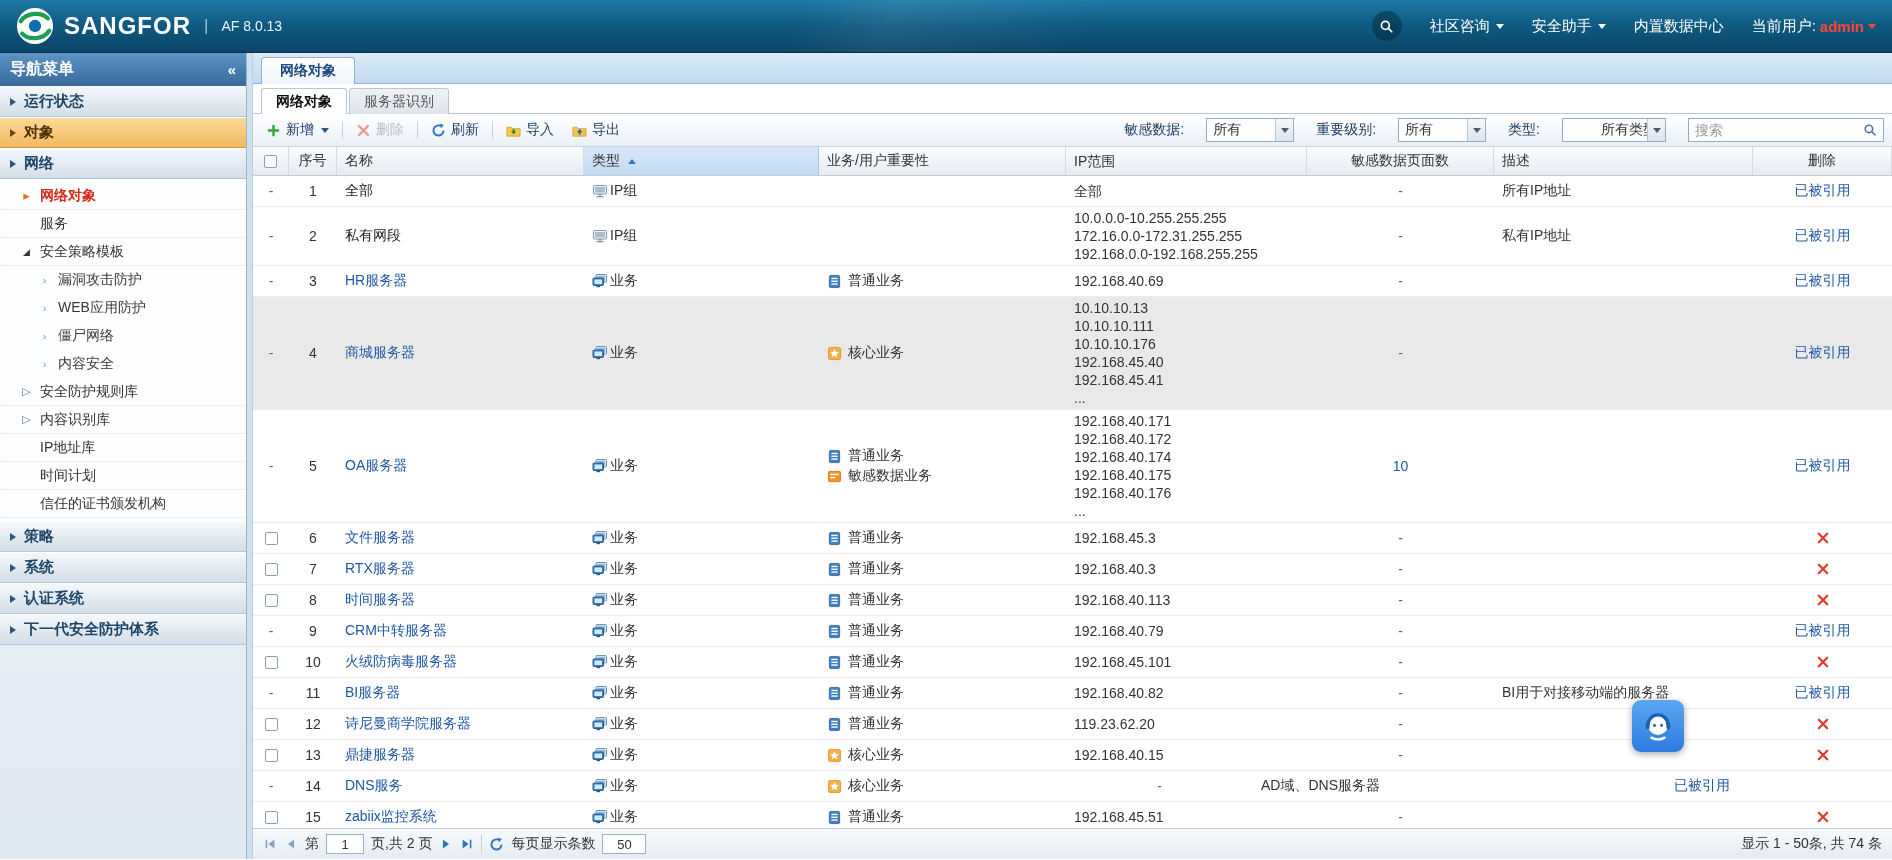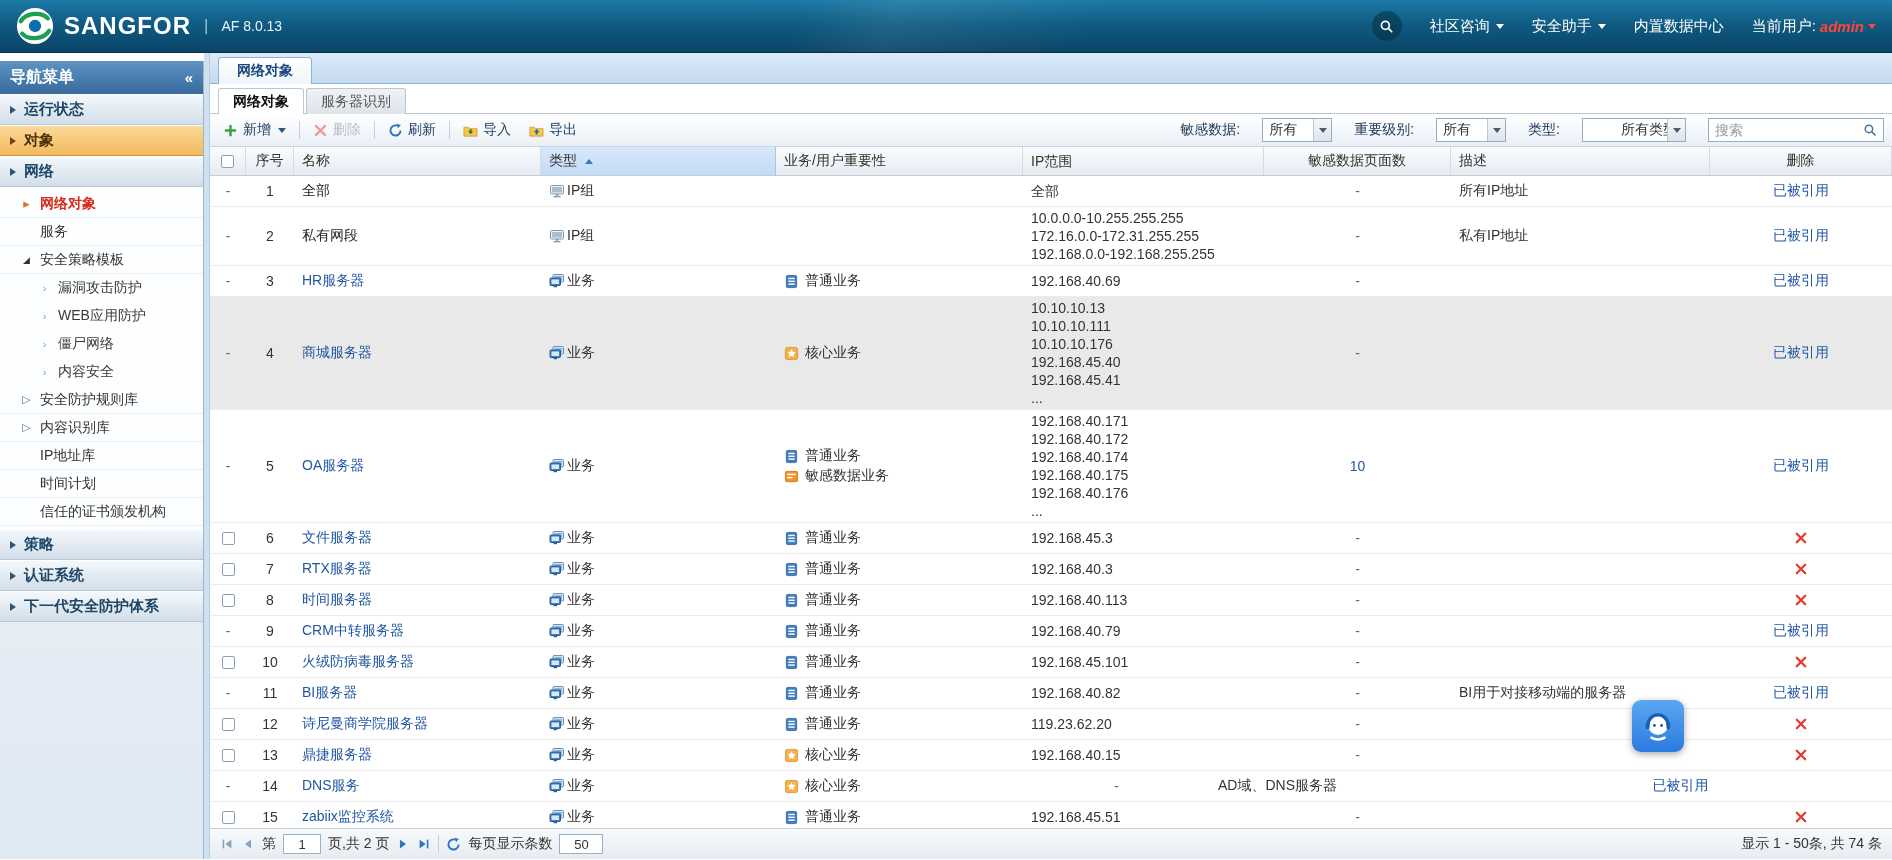--- a/index.html
+++ b/index.html
@@ -12,26 +12,26 @@
   .topbar::before{content:'';position:absolute;inset:0;background:linear-gradient(115deg,transparent 42%,rgba(255,255,255,.07) 47%,transparent 58%);pointer-events:none;}
   .brand{display:flex;align-items:center;gap:10px;color:#fff;position:relative;}
   .brand-name{font-size:24px;font-weight:bold;letter-spacing:1px;}
   .brand-sep{color:#9cc3d8;font-size:17px;margin:0 3px;}
   .brand-ver{font-size:14px;color:#eaf4fa;}
   .topmenus{display:flex;align-items:center;gap:28px;color:#fff;font-size:15px;position:relative;}
   .search-circle{width:30px;height:30px;border-radius:50%;background:rgba(5,45,66,.55);display:flex;align-items:center;justify-content:center;cursor:pointer;color:#fff;}
   .topmenu{display:flex;align-items:center;gap:6px;cursor:pointer;white-space:nowrap;}
   .dcaret{width:0;height:0;border-left:4px solid transparent;border-right:4px solid transparent;border-top:5px solid #fff;display:inline-block;}
   .user{display:flex;align-items:center;gap:4px;white-space:nowrap;}
-  .user-name{color:#ff4538;font-weight:bold;font-style:italic;}
+  .user-name{color:#ff4538;font-weight:bold;}
   .user .dcaret{border-top-color:#ff4538;}
 
   
   .body{display:flex;height:806px;}
-  .sidebar{width:204px;flex:none;border-right:1px solid #9fb6ca;display:flex;flex-direction:column;background:linear-gradient(180deg,#f2f7fb,#dfe9f2);margin-top:8px;}
+  .sidebar{width:247px;flex:none;border-right:1px solid #9fb6ca;display:flex;flex-direction:column;background:linear-gradient(180deg,#f2f7fb,#dfe9f2);}
   .side-title{height:33px;flex:none;background:linear-gradient(180deg,#5d94c3,#38699c);color:#fff;font-size:16px;font-weight:bold;display:flex;align-items:center;justify-content:space-between;padding:0 10px;}
   .side-collapse{cursor:pointer;font-size:15px;}
   .side-menu{flex:1;overflow:hidden;display:flex;flex-direction:column;}
   .sgroup{height:31px;flex:none;display:flex;align-items:center;gap:8px;padding:0 10px;background:linear-gradient(180deg,#f4f8fb,#d2dee9);border-bottom:1px solid #b6c6d4;border-top:1px solid #fdfeff;font-weight:bold;color:#1d4668;font-size:15px;cursor:pointer;}
   .sgroup .tri{width:0;height:0;border-left:6px solid #2c5577;border-top:4px solid transparent;border-bottom:4px solid transparent;}
   .sgroup.sel{background:linear-gradient(180deg,#fcd998,#f2b95e);border-bottom:1px solid #cf9436;color:#4a3008;}
   .sgroup.sel .tri{border-left-color:#6a4a12;}
   .ssub{background:#fdfeff;padding:3px 0;}
   .sitem{height:28px;display:flex;align-items:center;gap:7px;padding:0 8px 0 20px;font-size:14px;color:#333;cursor:pointer;border-bottom:1px dotted #dbe2e8;white-space:nowrap;}
   .sitem .mk{width:13px;text-align:center;font-size:11px;color:#5a6b7c;flex:none;}
@@ -53,26 +53,26 @@
   .subtab.active{background:#fff;font-weight:bold;color:#111;}
 
   
   .toolbar{height:33px;flex:none;border-bottom:1px solid #c9d5e2;background:linear-gradient(180deg,#ffffff,#eaf0f7);display:flex;align-items:center;padding:0 8px;gap:8px;}
   .tbtn{display:flex;align-items:center;gap:5px;padding:3px 5px;border-radius:3px;color:#1d3f66;cursor:pointer;white-space:nowrap;}
   .tbtn .dcaret{border-top-color:#2b577f;margin-left:2px;}
   .tbtn.disabled{opacity:.5;cursor:default;color:#7c8795;}
   .tsep{width:1px;height:18px;background:#c4cfdb;display:inline-block;flex:none;}
   .tb-right{margin-left:auto;display:flex;align-items:center;gap:22px;justify-content:center;}
   .flabel{color:#223c5c;white-space:nowrap;}
-  .select{display:flex;align-items:center;height:24px;border:1px solid #96acc1;background:#fff;width:70px;cursor:pointer;}
+  .select{display:flex;align-items:center;height:24px;border:1px solid #96acc1;background:#fff;width:88px;cursor:pointer;}
   .select.wide{width:104px;padding-left:32px;}
   .selval{flex:1;padding:0 6px;color:#333;white-space:nowrap;overflow:hidden;}
   .seltrig{width:18px;height:100%;border-left:1px solid #b9c8d6;background:linear-gradient(180deg,#f6f8fa,#dde4ec);display:flex;align-items:center;justify-content:center;}
   .seltrig .dcaret{border-top-color:#4a5d70;}
-  .search-box{display:flex;align-items:center;height:24px;border:1px solid #96acc1;background:#fff;width:176px;padding:0 6px;color:#4a74a0;}
+  .search-box{display:flex;align-items:center;height:24px;border:1px solid #96acc1;background:#fff;width:196px;padding:0 6px;color:#4a74a0;}
   .search-box input{border:none;outline:none;flex:1;font-size:14px;color:#555;font-family:inherit;min-width:0;}
   .search-box input::placeholder{color:#999;}
 
   
   .grid{flex:1;min-height:0;display:flex;flex-direction:column;overflow:hidden;}
   .thead{display:flex;height:29px;flex:none;background:linear-gradient(180deg,#fbfcfd,#e6ebf1);border-bottom:1px solid #c3cdd8;}
   .th{display:flex;align-items:center;padding:0 8px;border-right:1px solid #d4dbe3;color:#333;cursor:pointer;white-space:nowrap;}
   .th.sorted{background:linear-gradient(180deg,#d8e8fb,#c3dbf5);border-right:1px solid #a9c6e4;}
   .sort-arrow{width:0;height:0;border-left:4px solid transparent;border-right:4px solid transparent;border-bottom:5px solid #3d77b8;margin-left:6px;}
   .cb{width:13px;height:13px;border:1px solid #8aa0b6;background:#fff;border-radius:2px;display:inline-block;cursor:pointer;}
@@ -284,20 +284,24 @@
             <span class="mk "></span>
             <span>信任的证书颁发机构</span>
           </div>
         </div>
         <div class="sgroup">
           <span class="tri"></span>
           <span>策略</span>
         </div>
         <div class="sgroup">
           <span class="tri"></span>
+          <span>系统</span>
+        </div>
+        <div class="sgroup">
+          <span class="tri"></span>
           <span>认证系统</span>
         </div>
         <div class="sgroup">
           <span class="tri"></span>
           <span>下一代安全防护体系</span>
         </div>
       </div>
   </aside>
   <div class="splitter"></div>
 

